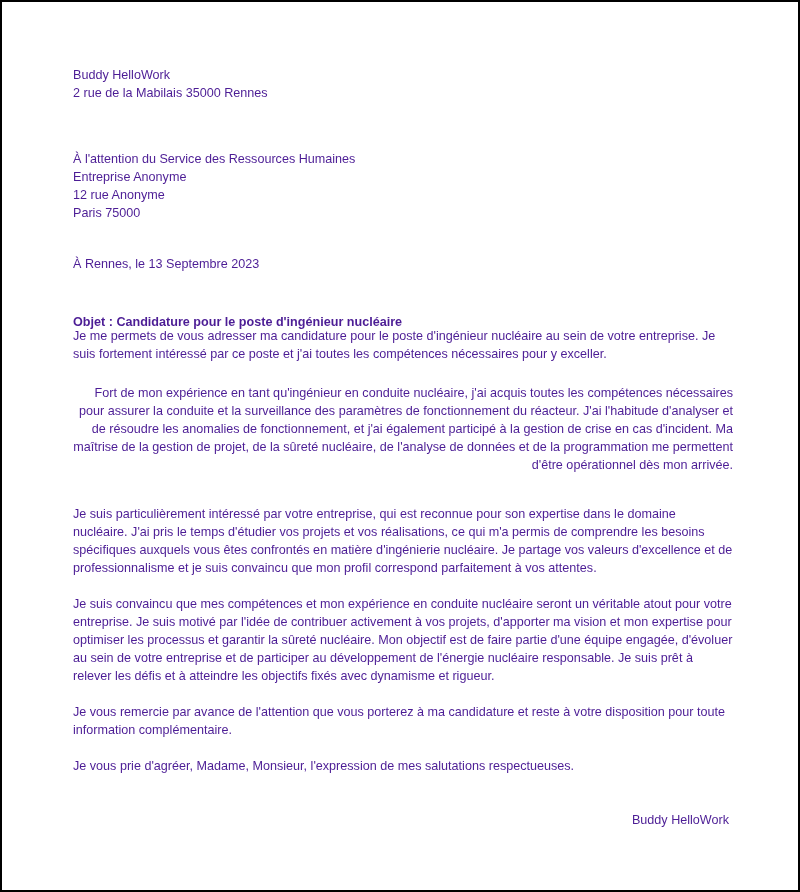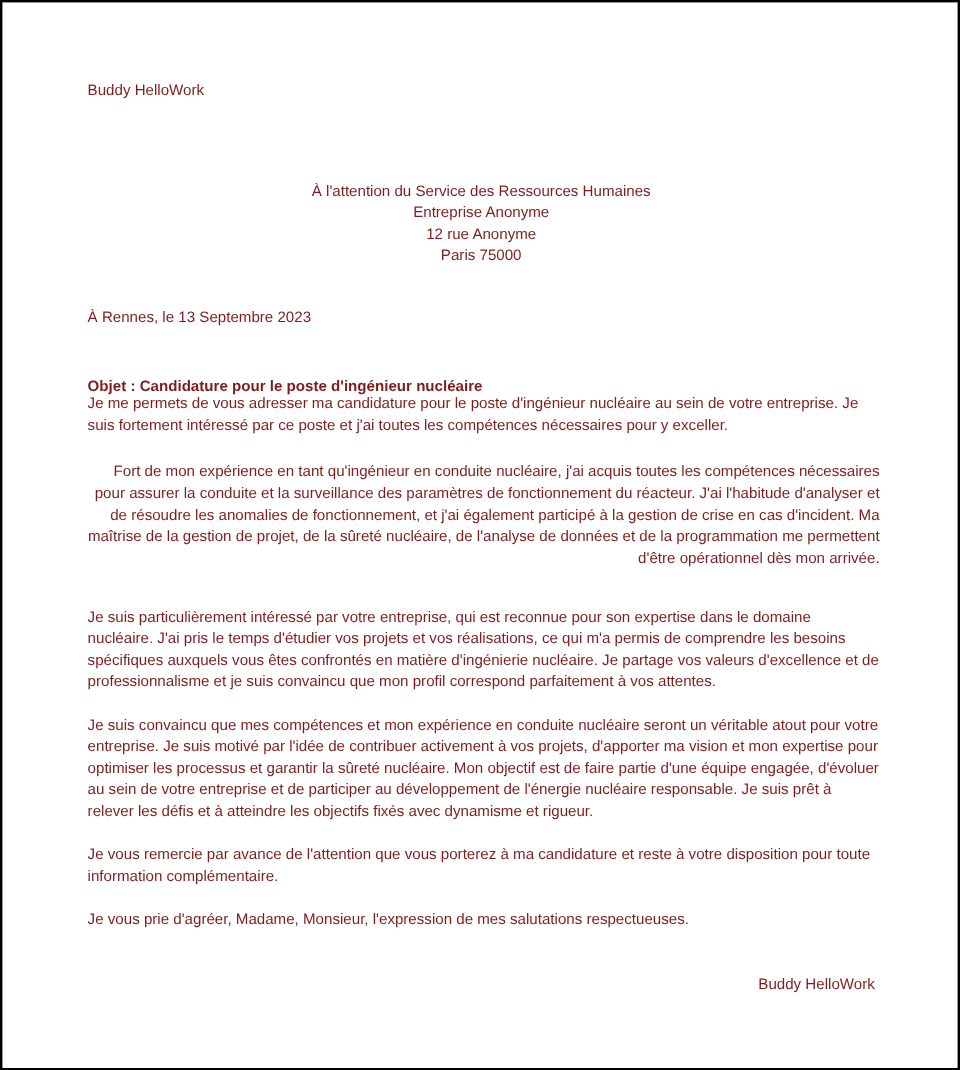--- a/index.html
+++ b/index.html
@@ -4,47 +4,48 @@
   <style>
     html, body { margin: 0; padding: 0; background: #ffffff; }
     body { width: 800px; height: 892px; overflow: hidden; }
     .page {
       position: relative;
       box-sizing: border-box;
       width: 800px;
       height: 892px;
       border: 2px solid #000000;
       background: #ffffff;
-      color: #7f1d1d;
+      color: #4c1d95;
       font-family: "Liberation Sans", "DejaVu Sans", sans-serif;
       font-size: 12.6px;
       line-height: 18px;
     }
     .block { position: absolute; left: 71px; width: 656px; }
     .line { display: block; white-space: nowrap; }
     .sender { top: 64px; }
-    .recipient { top: 148px; text-align: center; }
+    .recipient { top: 148px; text-align: left; }
     .date { top: 253px; }
     .subject { top: 283px; font-weight: bold; margin-top: 28px; }
     .para { position: absolute; left: 71px; width: 660px; margin: 0; }
     .p1 { top: 325px; }
     .p2 { top: 382px; text-align: right; }
     .p3 { top: 503px; }
     .p4 { top: 593px; }
     .p5 { top: 701px; }
     .p6 { top: 755px; }
     .signature { top: 809px; text-align: right; }
   </style>
 </head>
 <body>
 
 <div class="page">
 
   <div class="block sender">
     <span class="line">Buddy HelloWork</span>
+    <span class="line">2 rue de la Mabilais 35000 Rennes</span>
   </div>
 
   <div class="block recipient">
     <span class="line">À l'attention du Service des Ressources Humaines</span>
     <span class="line">Entreprise Anonyme</span>
     <span class="line">12 rue Anonyme</span>
     <span class="line">Paris 75000</span>
   </div>
 
   <div class="block date">À Rennes, le 13 Septembre 2023</div>

